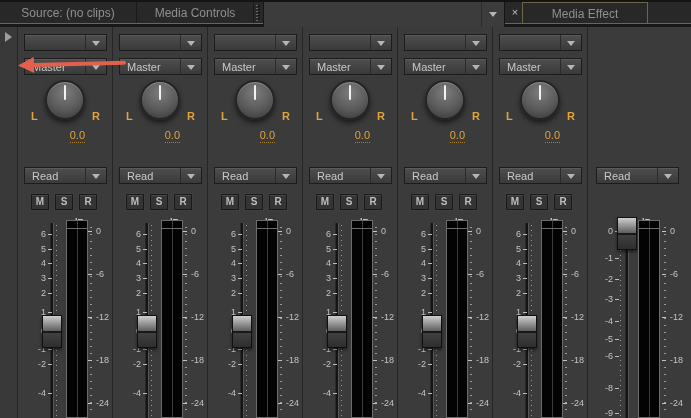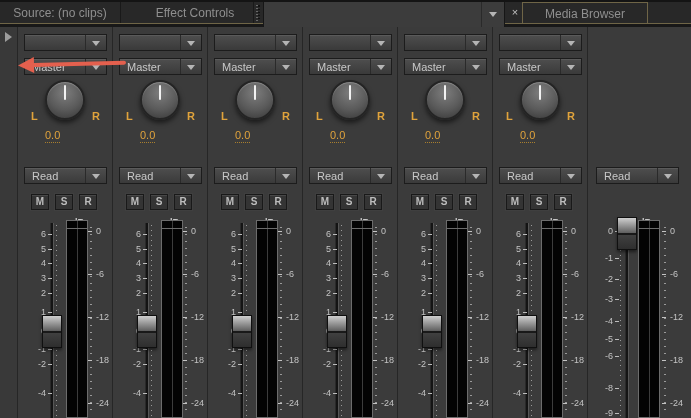--- a/index.html
+++ b/index.html
@@ -36,21 +36,21 @@
   .dd-label{position:absolute;left:7px;top:1px;font-size:11px;line-height:14px;color:#c9c9c9;white-space:nowrap;}
   .dd-zone{position:absolute;right:0;top:0;width:20px;height:100%;border-left:1px solid #2a2a2a;}
   .dd .tri-down{left:6px;top:6px;}
   
   .knob{position:absolute;width:40px;height:40px;border-radius:50%;
     background:radial-gradient(circle at 50% 30%,#7d7d7d,#5a5a5a 55%,#393939 95%);
     border:2px solid #242424;box-sizing:border-box;
     box-shadow:0 3px 5px rgba(0,0,0,.55),inset 0 1px 1px rgba(255,255,255,.25);}
   .knob-ptr{position:absolute;left:17px;top:3px;width:2px;height:15px;background:#f2f2f2;border-radius:1px;}
   .panL,.panR{position:absolute;top:83px;font-size:11px;font-weight:bold;color:var(--accent,#e0a33c);}
-  .panval{position:absolute;top:102px;width:40px;text-align:left;font-size:11px;color:var(--accent,#e0a33c);}
+  .panval{position:absolute;top:102px;width:40px;text-align:right;font-size:11px;color:var(--accent,#e0a33c);}
   .panval span{border-bottom:1px dotted #a97f2e;padding-bottom:1px;}
   
   .msr{position:absolute;width:18px;height:16px;background:#343434;border:1px solid #191919;box-sizing:border-box;
     color:#bdbdbd;font-size:10px;font-weight:bold;text-align:center;line-height:14px;
     box-shadow:inset 0 1px 0 rgba(255,255,255,.1),0 0 0 1px #3f3f3f;}
   
   .lbl-db{position:absolute;font-size:9px;font-weight:bold;color:#c8c8c8;margin-left:40px;}
   .scale-num{position:absolute;width:22px;text-align:right;font-size:9px;color:#c4c4c4;line-height:9px;}
   .tickdash{position:absolute;width:4px;height:1px;background:#bdbdbd;}
   .fader-track{position:absolute;width:2px;background:#141414;box-shadow:1px 0 0 #565656,-1px 0 0 #2a2a2a;}
@@ -73,30 +73,30 @@
   #arrow .head{position:absolute;left:0;top:0;width:0;height:0;
     border-top:8px solid transparent;border-bottom:8px solid transparent;
     border-right:16px solid var(--arrowcolor,#e4604e);}
 </style>
 </head>
 <body>
 
 <div id="screen">
 
   <div id="tabbar">
-    <div class="tab inactive" style="left:0;width:121px;">Source: (no clips)</div>
-    <div class="tab inactive" style="left:137px;width:117px;">Effect Controls</div>
+    <div class="tab inactive" style="left:0;width:137px;">Source: (no clips)</div>
+    <div class="tab inactive" style="left:137px;width:117px;">Media Controls</div>
     <div id="gripper"></div>
     <div class="tab active" style="left:263px;width:242px;">
       <span class="tab-arrowzone">
         <span class="tri-down"></span>
       </span>
     </div>
     <div id="tabclose">×</div>
-    <div class="tab inactive" style="left:522px;width:126px;border:1px solid #6f6547;border-bottom:none;top:2px;height:21px;">Media Browser</div>
+    <div class="tab inactive" style="left:522px;width:126px;border:1px solid #6f6547;border-bottom:none;top:2px;height:21px;">Media Effect</div>
     <div class="accent" style="left:0;top:23px;width:263px;height:1px;"></div>
     <div class="accent" style="left:505px;top:23px;width:186px;height:1px;"></div>
   </div>
   <div id="tabgap"></div>
 
   <div id="panel">
     <div id="leftrail">
       <div class="tri-right"></div>
     </div>
     <div id="strips">

